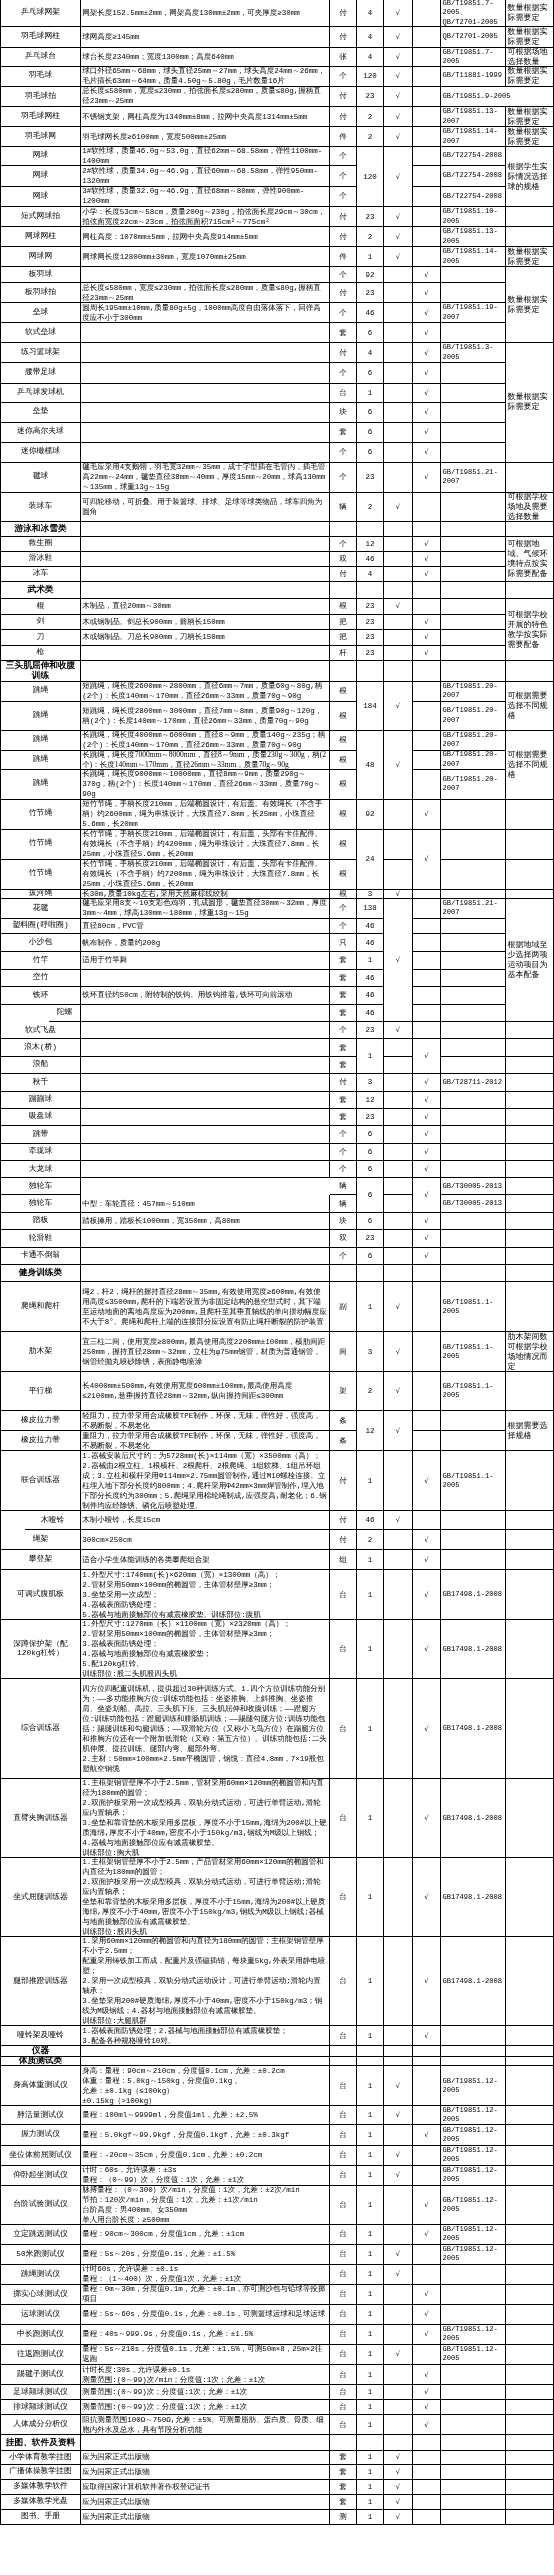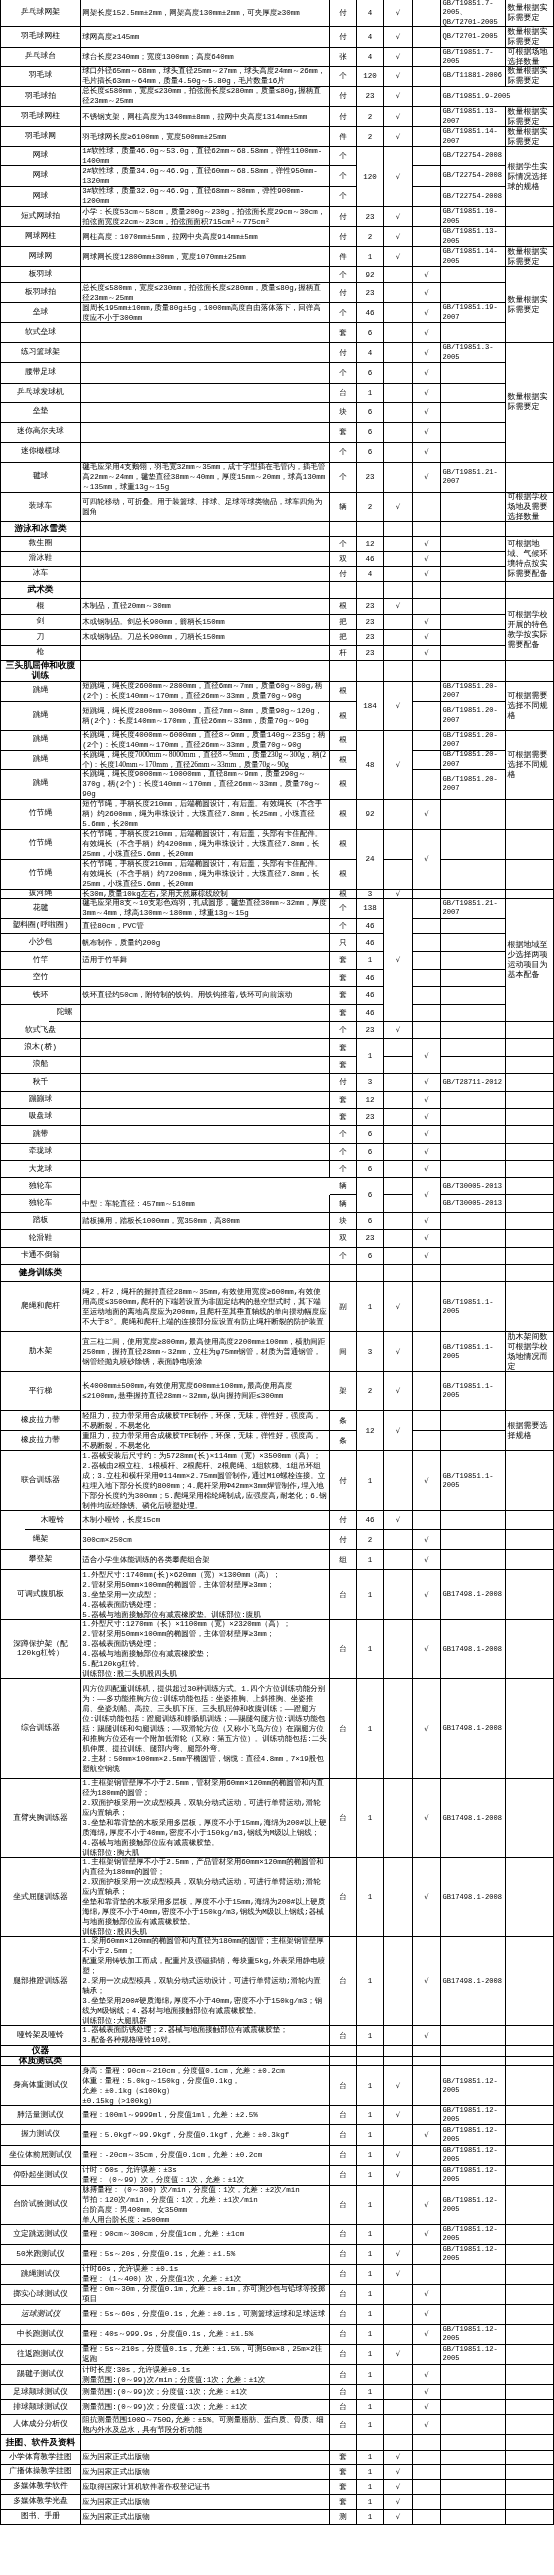--- a/index.html
+++ b/index.html
@@ -91,21 +91,21 @@
         <span>羽毛球</span>
       </div><div class="cell col-spec" style="grid-area: 4 / 2 / span 1 / span 1;"><span>球口外径65mm～68mm，球头直径25mm～27mm，球头高度24mm～26mm，毛片插长63mm～64mm，质量4.50g～5.80g，毛片数量16片</span></div><div class="cell col-unit" style="grid-area: 4 / 3 / span 1 / span 1;">
         <span>个</span>
       </div><div class="cell col-qty" style="grid-area: 4 / 4 / span 1 / span 1;">
         <span>120</span>
       </div><div class="cell col-c1" style="grid-area: 4 / 5 / span 1 / span 1;">
         <span>√</span>
       </div><div class="cell col-c2" style="grid-area: 4 / 6 / span 1 / span 1;">
         <span></span>
       </div><div class="cell col-std" style="grid-area: 4 / 7 / span 1 / span 1;">
-        <span>GB/T11881-​2006</span>
+        <span>GB/T11881-​1999</span>
       </div><div class="cell col-note" style="grid-area: 4 / 8 / span 1 / span 1;">
         <span>数量根据实际需要定</span>
       </div></div>
     <div class="row"><div class="cell col-name" style="grid-area: 5 / 1 / span 1 / span 1;">
         <span>羽毛球拍</span>
       </div><div class="cell col-spec" style="grid-area: 5 / 2 / span 1 / span 1;"><span>总长度≤580mm，宽度≤230mm，拍弦面长度≤280mm，质量≤80g,握柄直径23mm～25mm</span></div><div class="cell col-unit" style="grid-area: 5 / 3 / span 1 / span 1;">
         <span>付</span>
       </div><div class="cell col-qty" style="grid-area: 5 / 4 / span 1 / span 1;">
         <span>23</span>
       </div><div class="cell col-c1" style="grid-area: 5 / 5 / span 1 / span 1;">
@@ -1172,21 +1172,21 @@
         <span></span>
       </div><div class="cell col-c2" style="grid-area: 81 / 6 / span 1 / span 1;">
         <span>√</span>
       </div><div class="cell col-std" style="grid-area: 81 / 7 / span 1 / span 1;">
         <span>GB17498.1-​2008</span>
       </div><div class="cell col-note" style="grid-area: 81 / 8 / span 1 / span 1;">
         <span></span>
       </div></div>
     <div class="row"><div class="cell col-name" style="grid-area: 82 / 1 / span 1 / span 1;">
         <span>哑铃架及哑铃</span>
-      </div><div class="cell col-spec" style="grid-area: 82 / 2 / span 1 / span 1; align-items: flex-end;"><span>1.器械表面防锈处理；2.器械与地面接触部位有减震橡胶垫；
+      </div><div class="cell col-spec" style="grid-area: 82 / 2 / span 1 / span 1;"><span>1.器械表面防锈处理；2.器械与地面接触部位有减震橡胶垫；
 3.配备各种规格哑铃10对。</span></div><div class="cell col-unit" style="grid-area: 82 / 3 / span 1 / span 1;">
         <span>台</span>
       </div><div class="cell col-qty" style="grid-area: 82 / 4 / span 1 / span 1;">
         <span>1</span>
       </div><div class="cell col-c1" style="grid-area: 82 / 5 / span 1 / span 1;">
         <span></span>
       </div><div class="cell col-c2" style="grid-area: 82 / 6 / span 1 / span 1;">
         <span>√</span>
       </div><div class="cell col-std" style="grid-area: 82 / 7 / span 1 / span 1;">
         <span></span>
@@ -1374,21 +1374,21 @@
         <span>1</span>
       </div><div class="cell col-c1" style="grid-area: 94 / 5 / span 1 / span 1;">
         <span></span>
       </div><div class="cell col-c2" style="grid-area: 94 / 6 / span 1 / span 1;">
         <span>√</span>
       </div><div class="cell col-std" style="grid-area: 94 / 7 / span 1 / span 1;">
         <span></span>
       </div><div class="cell col-note" style="grid-area: 94 / 8 / span 1 / span 1;">
         <span></span>
       </div></div>
-    <div class="row"><div class="cell col-name" style="grid-area: 95 / 1 / span 1 / span 1; font-style: italic;">
+    <div class="row"><div class="cell col-name" style="grid-area: 95 / 1 / span 1 / span 1;">
         <span>运球测试仪</span>
       </div><div class="cell col-spec" style="grid-area: 95 / 2 / span 1 / span 1;"><span>量程：5s～60s，分度值0.1s，允差：±0.1s，可测篮球运球和足球运球</span></div><div class="cell col-unit" style="grid-area: 95 / 3 / span 1 / span 1;">
         <span>台</span>
       </div><div class="cell col-qty" style="grid-area: 95 / 4 / span 1 / span 1;">
         <span>1</span>
       </div><div class="cell col-c1" style="grid-area: 95 / 5 / span 1 / span 1;">
         <span></span>
       </div><div class="cell col-c2" style="grid-area: 95 / 6 / span 1 / span 1;">
         <span>√</span>
       </div><div class="cell col-std" style="grid-area: 95 / 7 / span 1 / span 1;">

